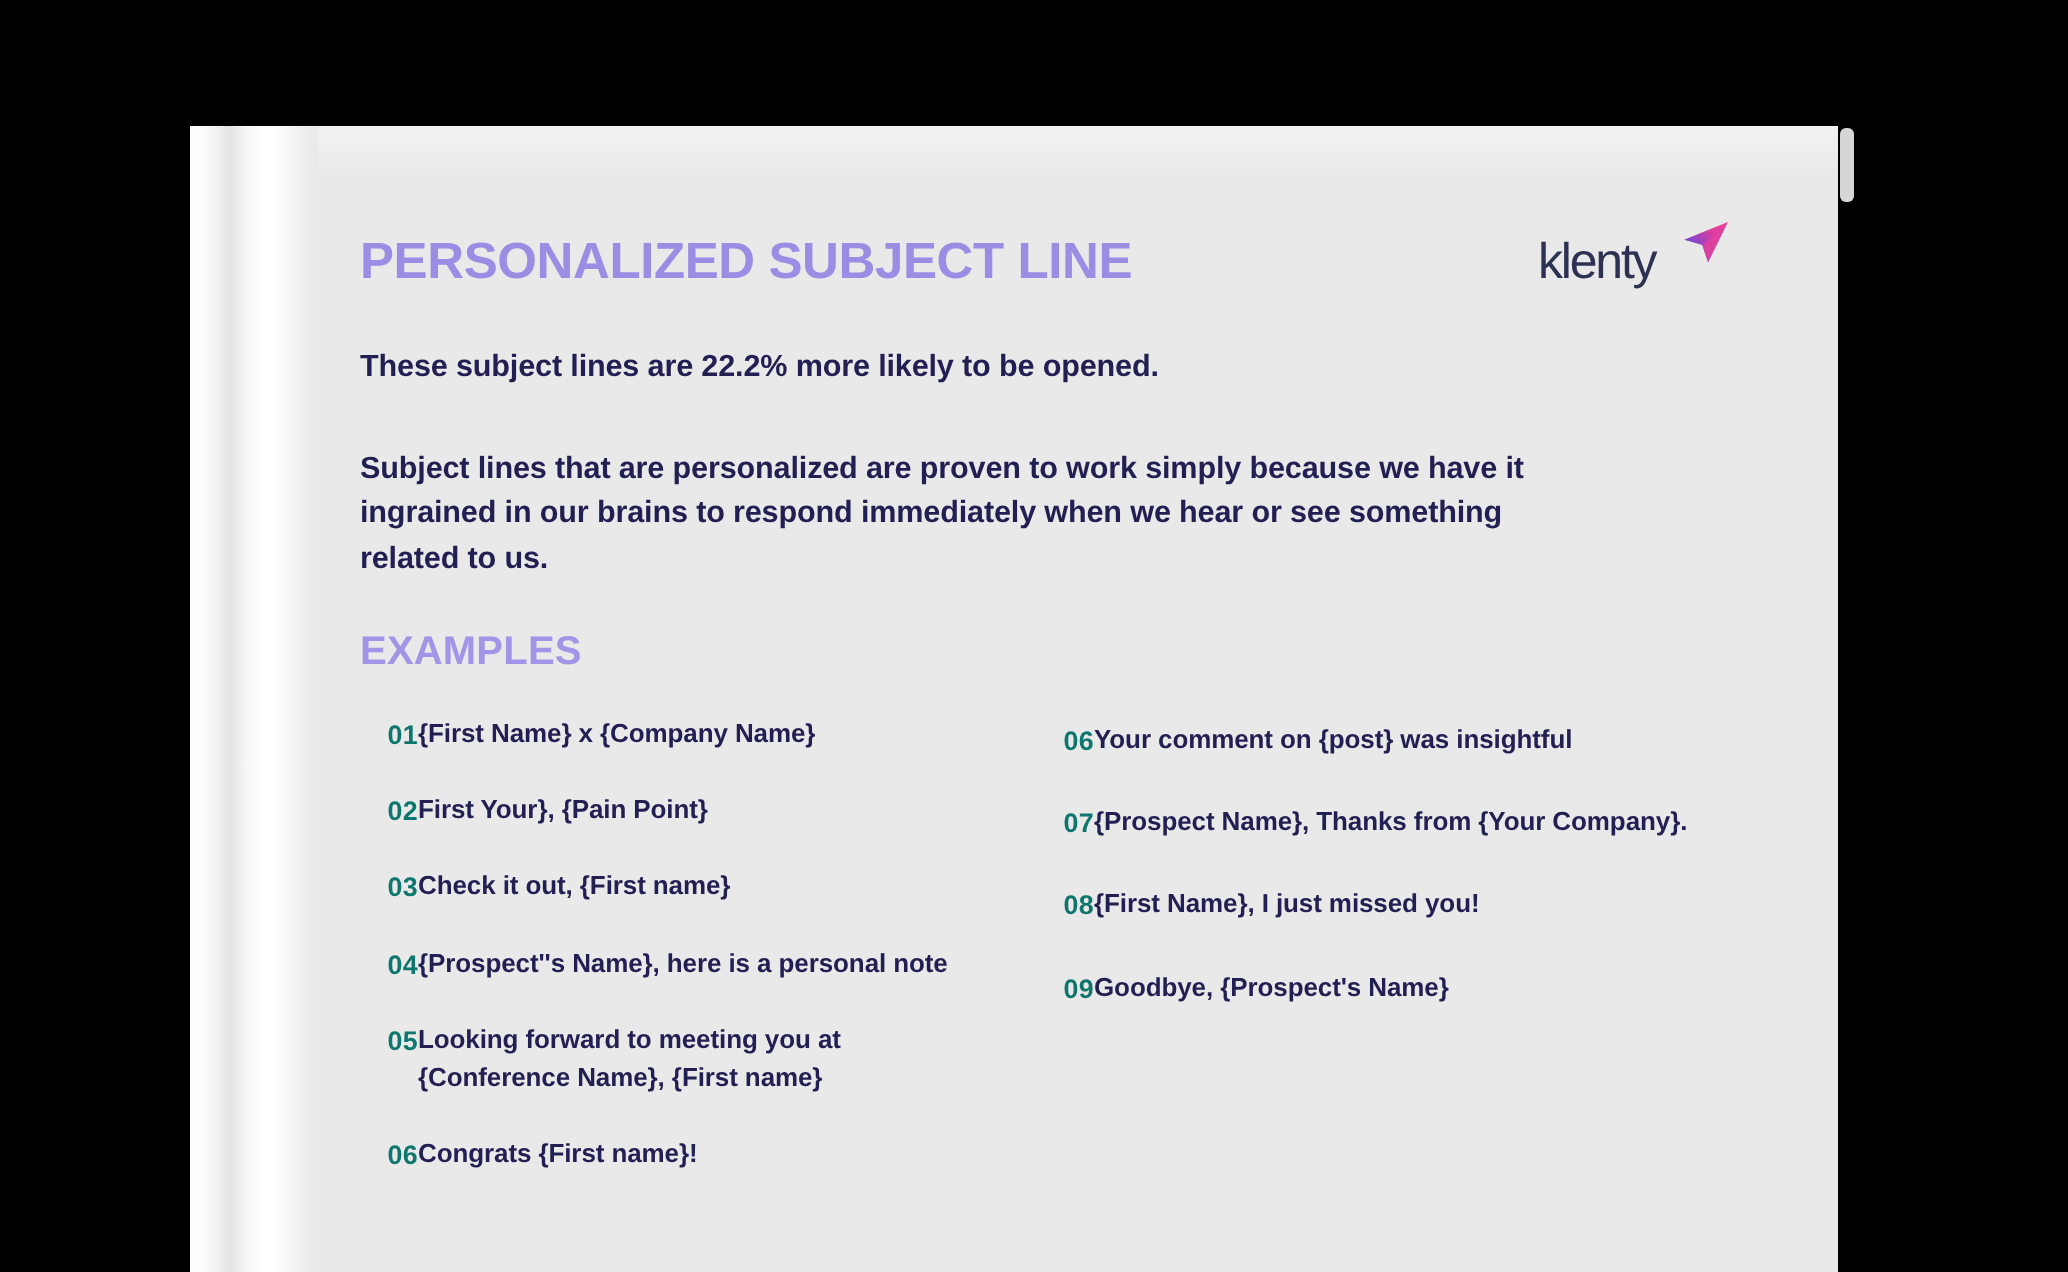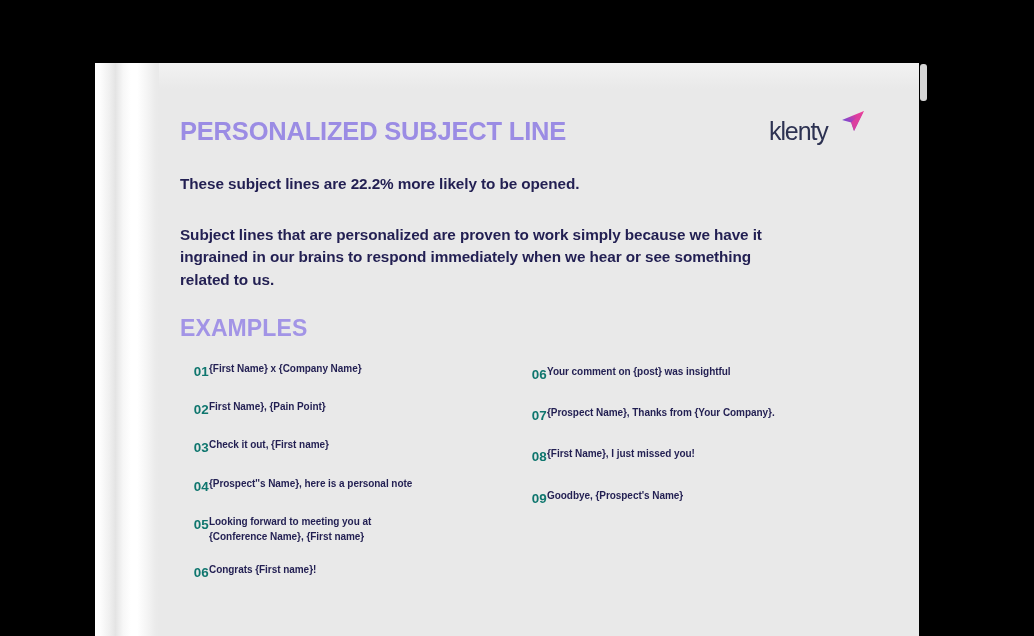--- a/index.html
+++ b/index.html
@@ -136,21 +136,21 @@
     letter-spacing: -0.08px;
     max-width: 612px;
     margin-bottom: 21px;
   }
   .para:first-of-type { margin-bottom: 28px; }
 
   
   .examples-heading {
     margin-top: 23px;
     margin-bottom: 20px;
-    font-size: 23px;
+    font-size: 20px;
     font-weight: 700;
     letter-spacing: 0.1px;
     color: #a294e6;
     text-transform: uppercase;
   }
 
   
   .examples-columns {
     position: relative;
     display: flex;
@@ -172,21 +172,21 @@
     width: 29px;
     color: #0f766e;
     font-size: 13.4px;
     font-weight: 700;
     letter-spacing: 0.2px;
     line-height: 1.45;
     text-align: right;
   }
   .ex-text {
     color: #221f52;
-    font-size: 10px;
+    font-size: 13px;
     font-weight: 700;
     line-height: 1.45;
     letter-spacing: -0.05px;
   }
   .ex-text .line2 { display: block; }
 </style>
 </head>
 <body>
 
 <div id="stage">
@@ -226,21 +226,21 @@
 
       <div class="examples-columns">
 
         <div class="ex-col left">
           <div class="ex-item">
             <span class="ex-num">01</span>
             <span class="ex-text">{First Name} x {Company Name}</span>
           </div>
           <div class="ex-item">
             <span class="ex-num">02</span>
-            <span class="ex-text">First Name}, {Pain Point}</span>
+            <span class="ex-text">First Your}, {Pain Point}</span>
           </div>
           <div class="ex-item">
             <span class="ex-num">03</span>
             <span class="ex-text">Check it out, {First name}</span>
           </div>
           <div class="ex-item">
             <span class="ex-num">04</span>
             <span class="ex-text">{Prospect''s Name}, here is a personal note</span>
           </div>
           <div class="ex-item">

